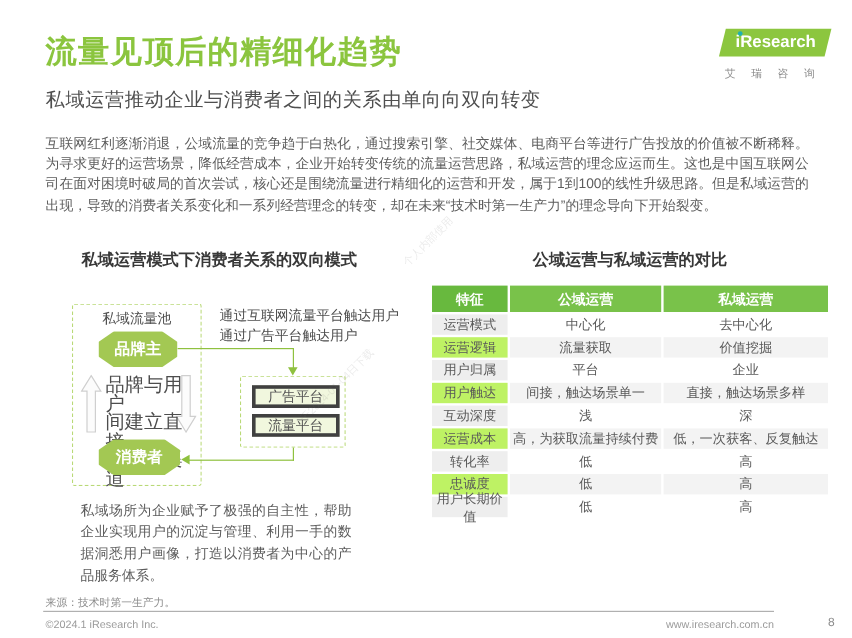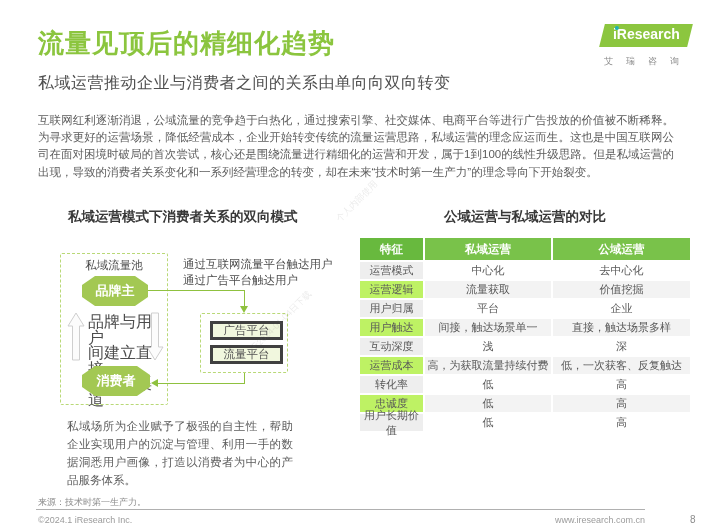--- a/index.html
+++ b/index.html
@@ -140,22 +140,22 @@
   <div class="gline v" style="left:244px; top:290px; height:17px;"></div>
   <div class="garrow-down" style="left:240px; top:306px;"></div>
   <div class="gline v" style="left:244px; top:373px; height:11px;"></div>
   <div class="gline h" style="left:157px; top:383px; width:88px;"></div>
   <div class="garrow-left" style="left:151px; top:379px;"></div>
 
   <div class="diagram-caption">私域场所为企业赋予了极强的自主性，帮助企业实现用户的沉淀与管理、利用一手的数据洞悉用户画像，打造以消费者为中心的产品服务体系。</div>
 
   <div class="cmp-table">
     <div class="cmp-cell cmp-head c0">特征</div>
+    <div class="cmp-cell cmp-head c1">公域运营</div>
     <div class="cmp-cell cmp-head c2">私域运营</div>
-    <div class="cmp-cell cmp-head c1">公域运营</div>
 
     <div style="display:contents" class="r-odd">
       <div class="cmp-cell f">运营模式</div>
       <div class="cmp-cell v">中心化</div>
       <div class="cmp-cell v">去中心化</div>
     </div>
     <div style="display:contents" class="r-even">
       <div class="cmp-cell f">运营逻辑</div>
       <div class="cmp-cell v">流量获取</div>
       <div class="cmp-cell v">价值挖掘</div>

